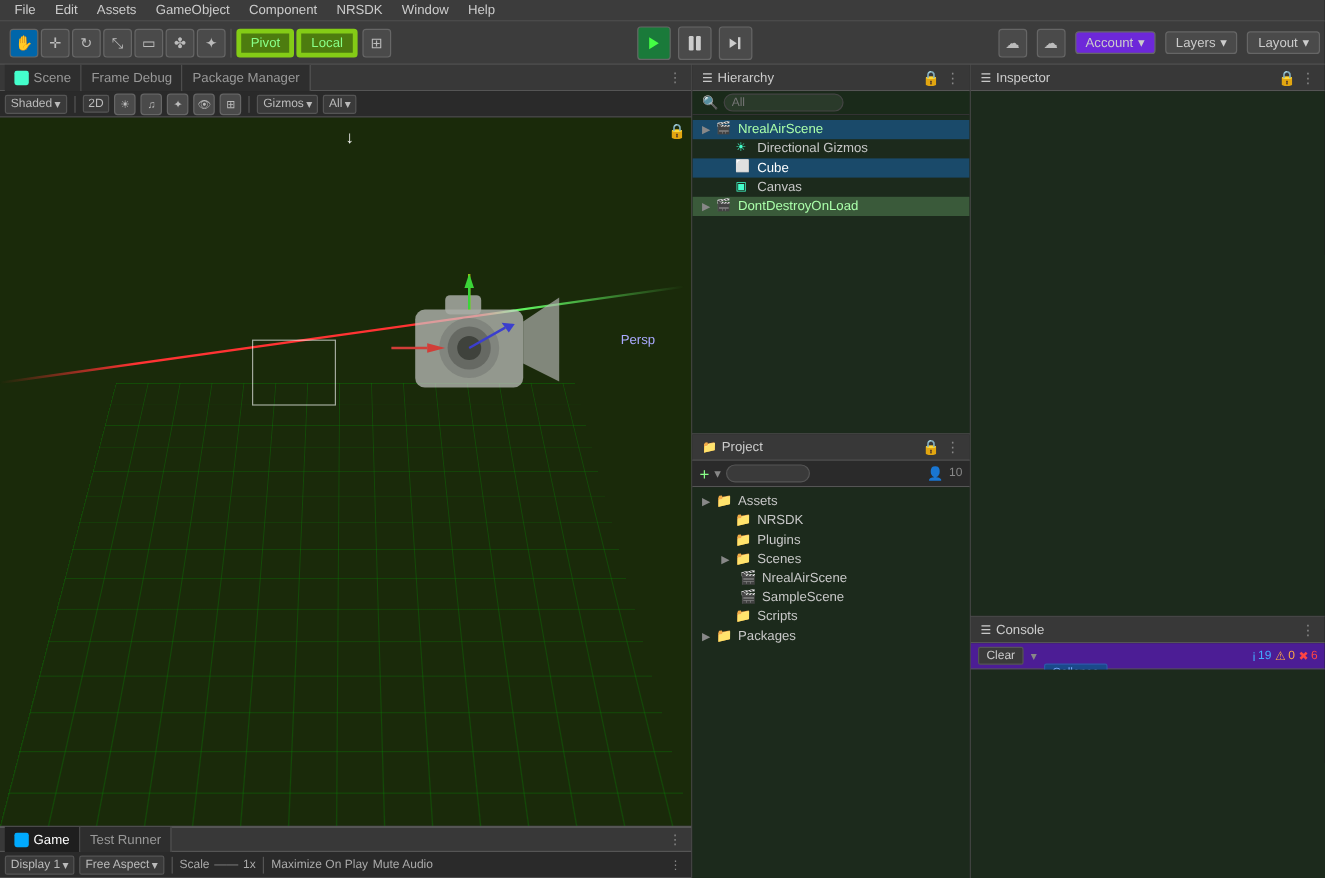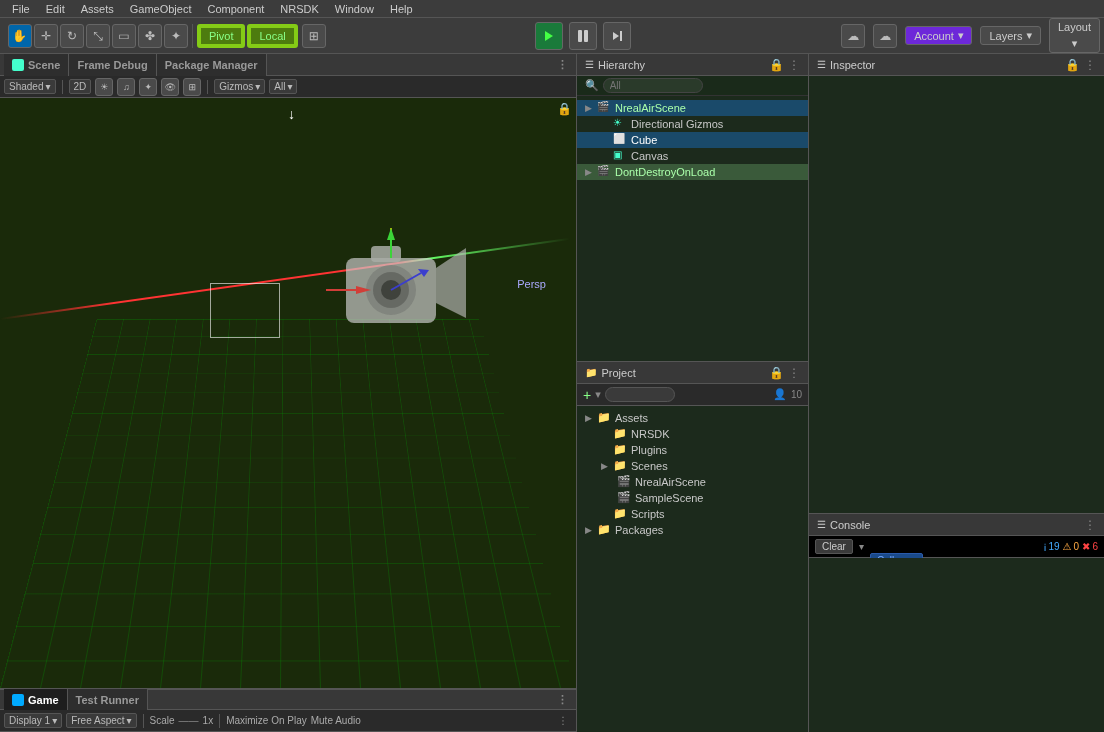--- a/index.html
+++ b/index.html
@@ -112,21 +112,20 @@
       background: #4a4a4a;
       border: 1px solid #666;
       border-radius: 3px;
       padding: 2px 8px;
       cursor: pointer;
       color: #ccc;
       font-size: 11px;
       display: flex;
       align-items: center;
       gap: 4px;
-      flex-direction: column;
     }
 
     
     #main {
       display: flex;
       height: calc(732px - 18px - 36px);
     }
 
     
     #left-panel {
@@ -137,21 +136,20 @@
     }
 
     
     .tab-bar {
       display: flex;
       align-items: center;
       background: #383838;
       height: 22px;
       border-bottom: 1px solid #555;
       padding: 0 4px;
-      font-weight: bold;
     }
     .tab {
       padding: 0 8px;
       height: 22px;
       display: flex;
       align-items: center;
       font-size: 11px;
       cursor: pointer;
       border-right: 1px solid #555;
       gap: 4px;
@@ -502,21 +500,21 @@
 
     #console {
       height: 218px;
       display: flex;
       flex-direction: column;
     }
 
     .console-toolbar {
       display: flex;
       align-items: center;
-      background: #000000;
+      background: #4c1d95;
       height: 22px;
       border-bottom: 1px solid #555;
       padding: 0 6px;
       gap: 6px;
     }
     .console-clear-btn {
       background: #3a3a3a;
       border: 1px solid #555;
       border-radius: 2px;
       padding: 1px 6px;

